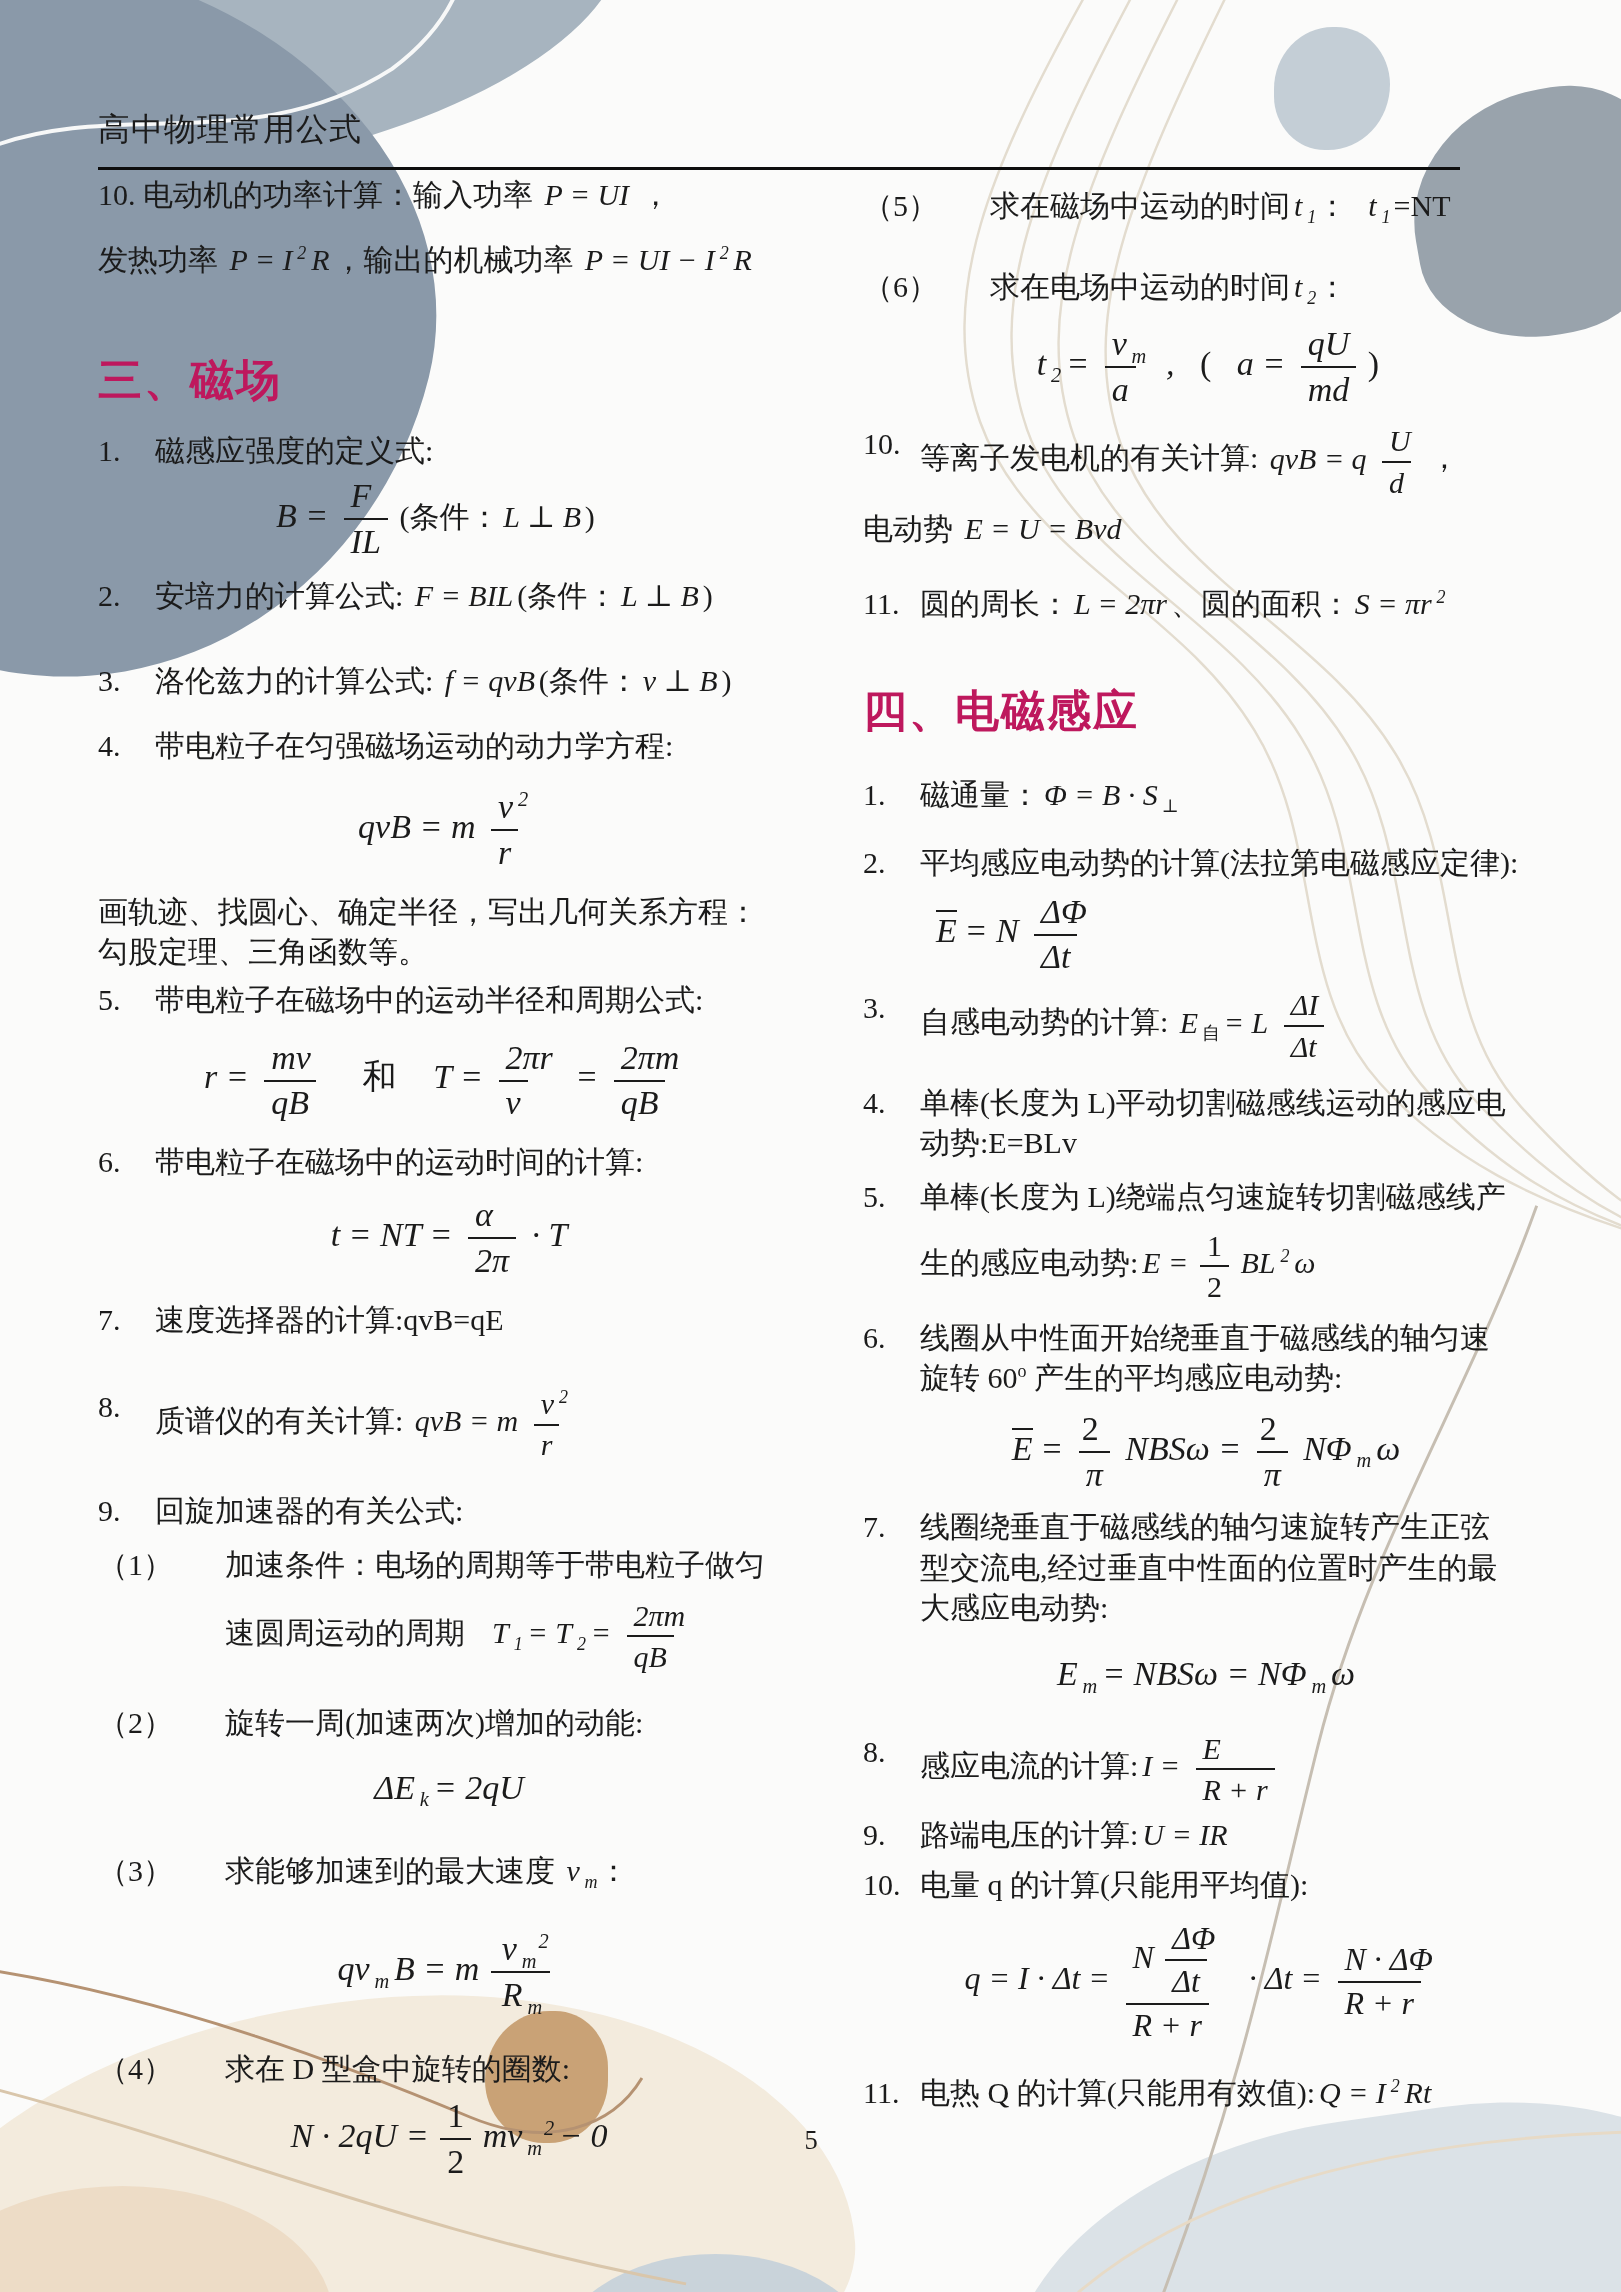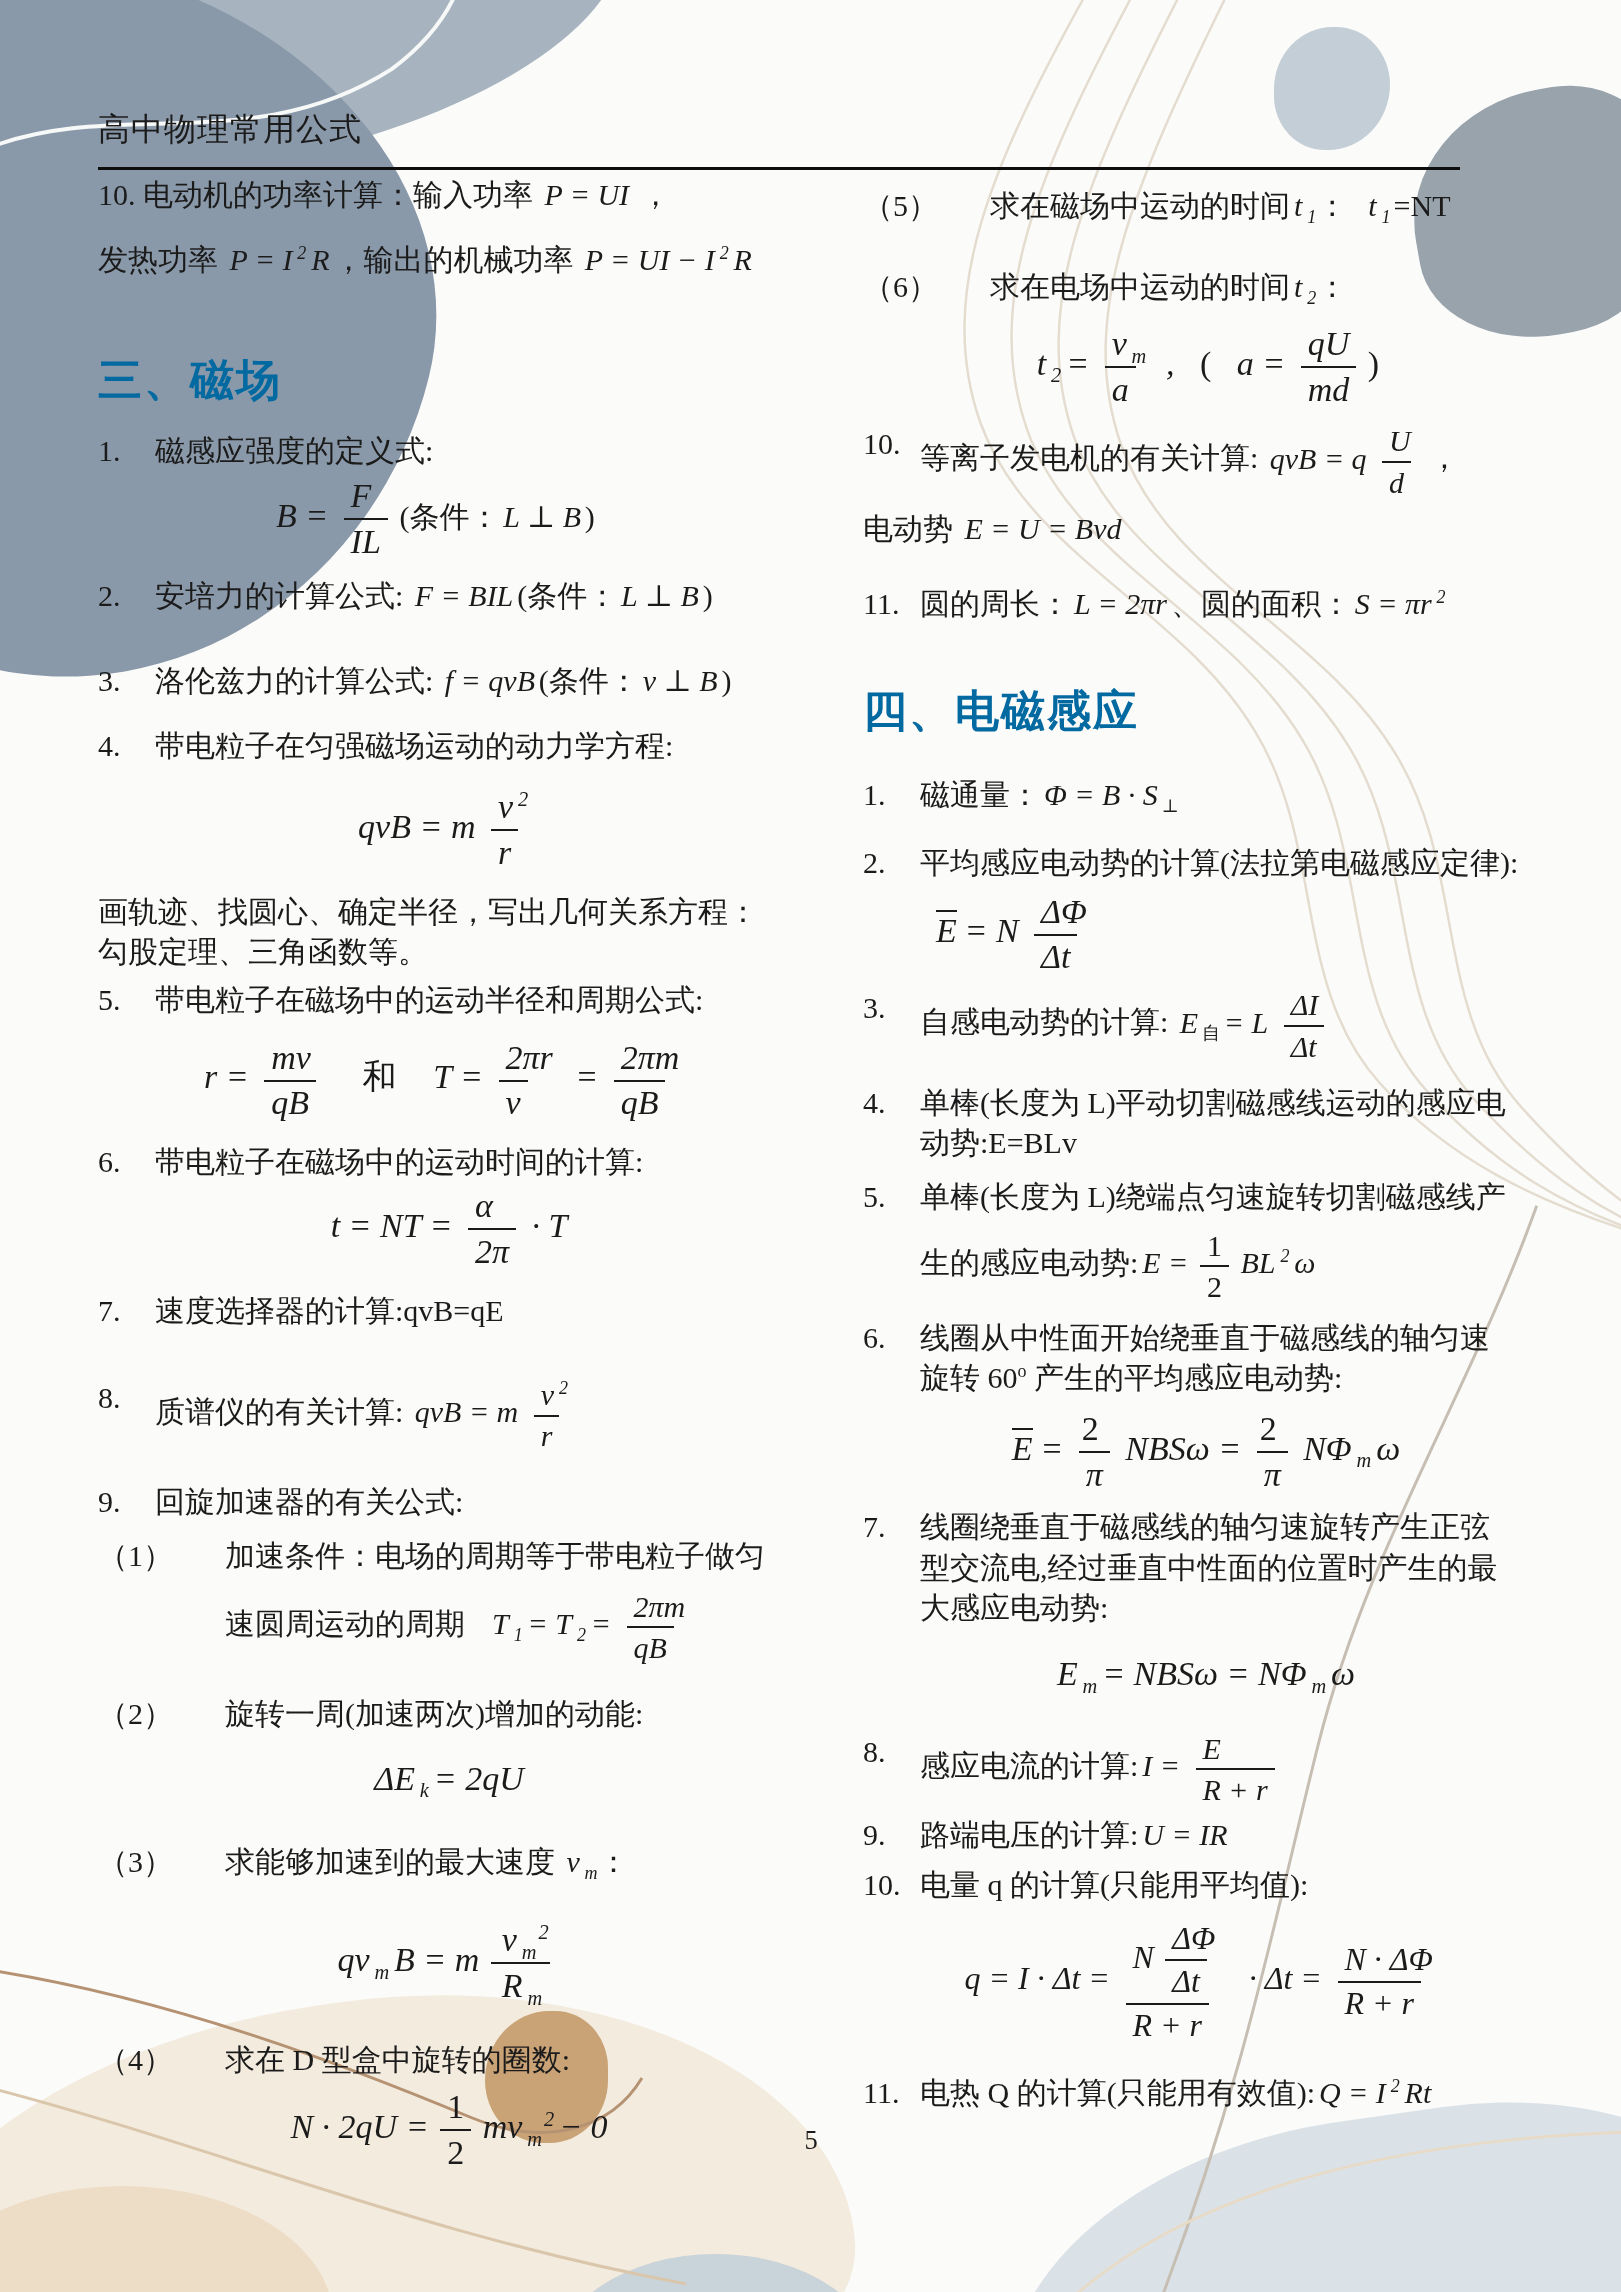--- a/index.html
+++ b/index.html
@@ -27,21 +27,21 @@
   .header-title { position:absolute; left:98px; top:108px; font-size:32px; letter-spacing:1px; }
   .rule { position:absolute; left:98px; top:167px; width:1362px; height:2.9px; background:#0e0e0e; }
   .col { position:absolute; font-size:30px; line-height:1.34; }
   .col-left  { left:98px; top:160px; width:702px; }
   .col-right { left:863px; top:182px; width:686px; }
   .line { display:block; }
   .row { display:flex; align-items:flex-start; }
   .num { flex:0 0 57px; }
   .num-wide { flex:0 0 127px; }
   .bd { flex:1; min-width:0; }
-  .heading { font-size:44px; font-weight:bold; color:#0369a1; line-height:1.1; letter-spacing:2px; }
+  .heading { font-size:44px; font-weight:bold; color:#be185d; line-height:1.1; letter-spacing:2px; }
   .mi { font-style:italic; margin:0 3.9px; }
   .mu { font-style:normal; margin:0 2px; }
   sub,sup { font-size:60%; line-height:0; }
   sub.mi,sup.mi { margin:0 1px; }
   .frac { display:inline-flex; flex-direction:column; align-items:flex-start; vertical-align:middle; line-height:1.12; margin:0 7.8px; text-align:center; }
   .frac .fn { display:block; padding:0 6.9px 2.9px; }
   .frac .fd { display:block; border-top:2.9px solid #1b1b1b; padding:2.9px 6.9px 0; }
   .frac .frac { margin:0 3.9px; }
   .ov { display:inline-block; border-top:2.9px solid #1b1b1b; padding-top:2px; line-height:1; }
   .cf { text-align:center; font-size:34px; }
@@ -154,21 +154,21 @@
           </span><span class="mi">=</span><span class="frac">
             <span class="fn mi">2πm</span>
             <span class="fd mi">qB</span>
           </span>
       </div>
 
       <div class="row" style="margin-top:19.6px">
         <span class="num">6.</span>
         <div class="bd"><span>带电粒子在磁场中的运动时间的计算:</span></div>
       </div>
-      <div class="cf" style="margin-top:5px">
+      <div class="cf" style="margin-top:14px">
         <span class="mi">t = NT =</span><span class="frac">
             <span class="fn mi">α</span>
             <span class="fd mi">2π</span>
           </span><span class="mi">· T</span>
       </div>
 
       <div class="row" style="margin-top:19.6px">
         <span class="num">7.</span>
         <div class="bd"><span>速度选择器的计算:qvB=qE</span></div>
       </div>

